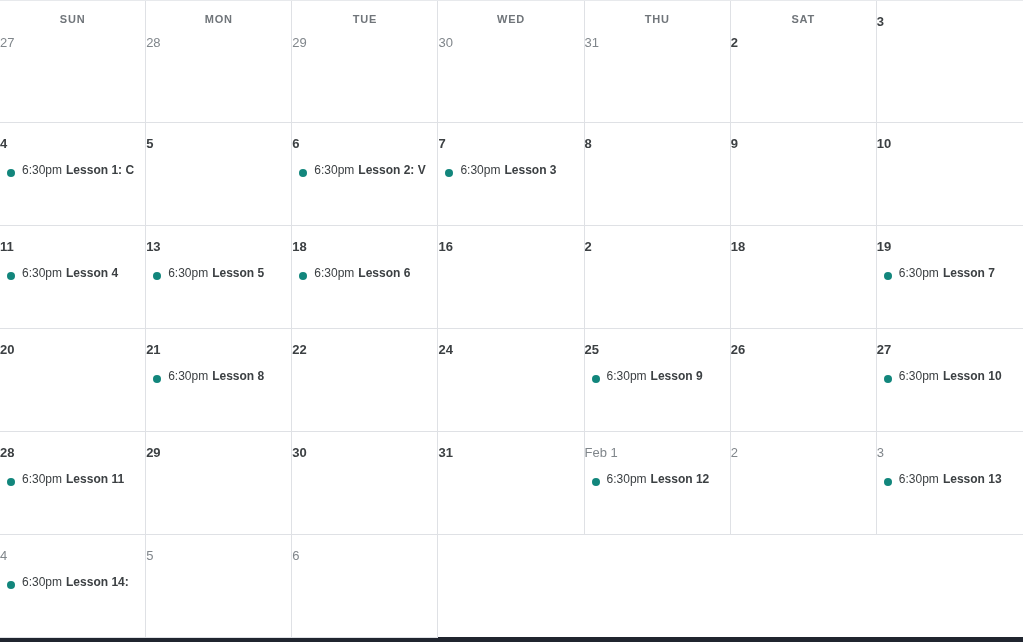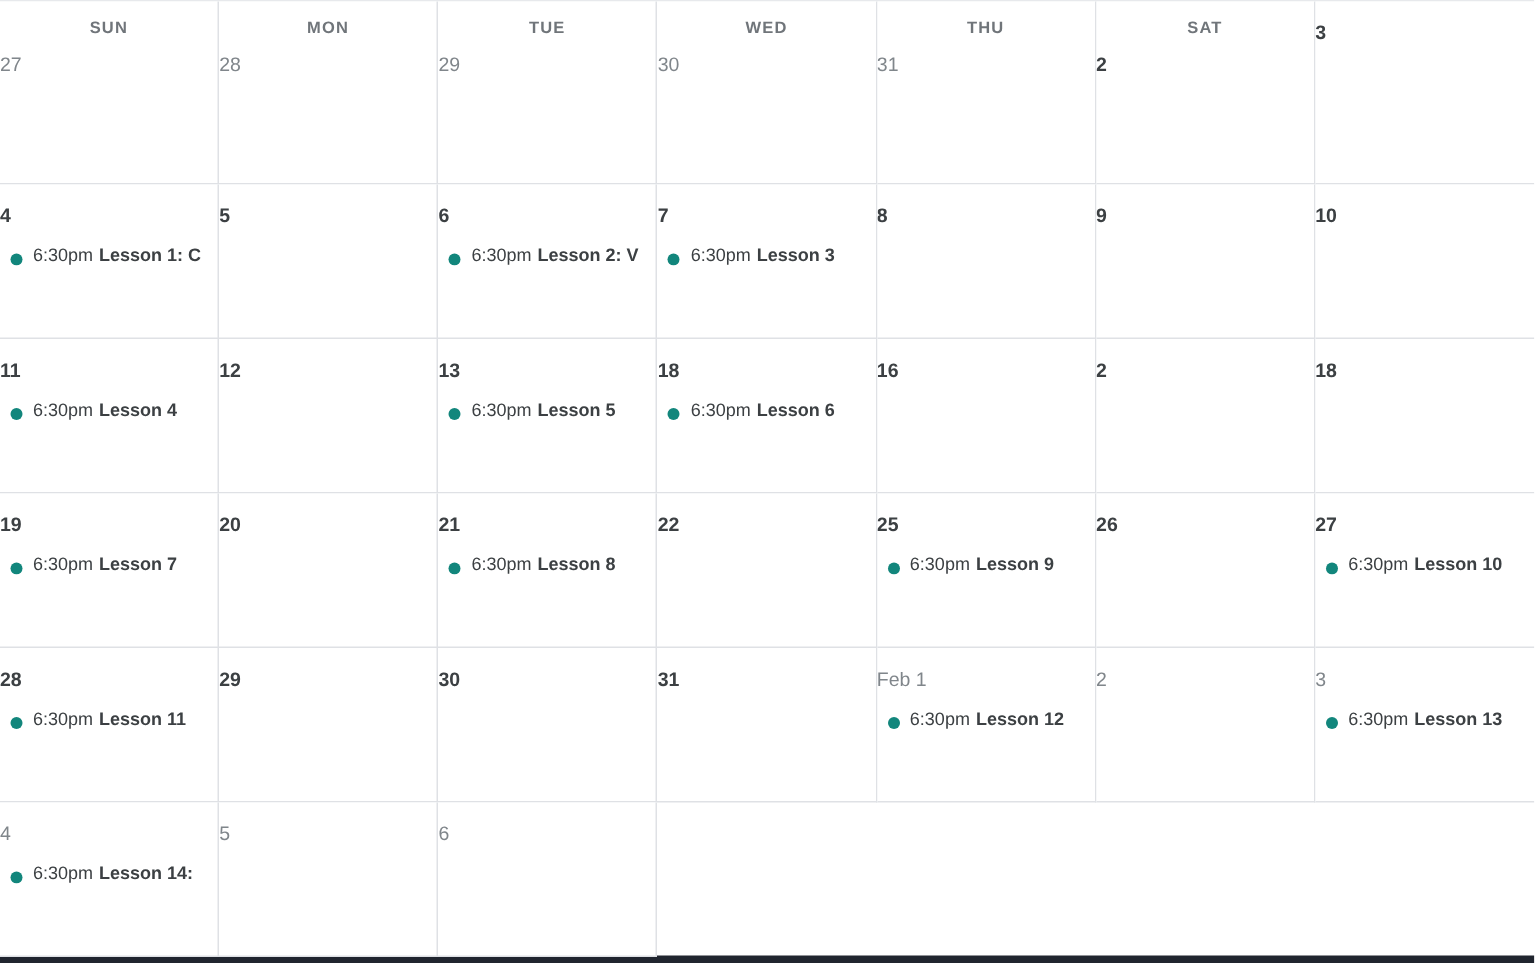--- a/index.html
+++ b/index.html
@@ -184,25 +184,20 @@
 
     <div class="date">11</div>
     <div class="event">
       <span class="event-dot"></span>
       <span class="event-time">6:30pm</span>
       <span class="event-title">Lesson 4</span>
     </div>
   </div>
       <div class="cell">
 
-    <div class="date">12</div>
-
-  </div>
-      <div class="cell">
-
     <div class="date">13</div>
     <div class="event">
       <span class="event-dot"></span>
       <span class="event-time">6:30pm</span>
       <span class="event-title">Lesson 5</span>
     </div>
   </div>
       <div class="cell">
 
     <div class="date">18</div>
@@ -246,20 +241,25 @@
     <div class="date">21</div>
     <div class="event">
       <span class="event-dot"></span>
       <span class="event-time">6:30pm</span>
       <span class="event-title">Lesson 8</span>
     </div>
   </div>
       <div class="cell">
 
     <div class="date">22</div>
+
+  </div>
+      <div class="cell">
+
+    <div class="date">24</div>
 
   </div>
       <div class="cell">
 
     <div class="date">25</div>
     <div class="event">
       <span class="event-dot"></span>
       <span class="event-time">6:30pm</span>
       <span class="event-title">Lesson 9</span>
     </div>

